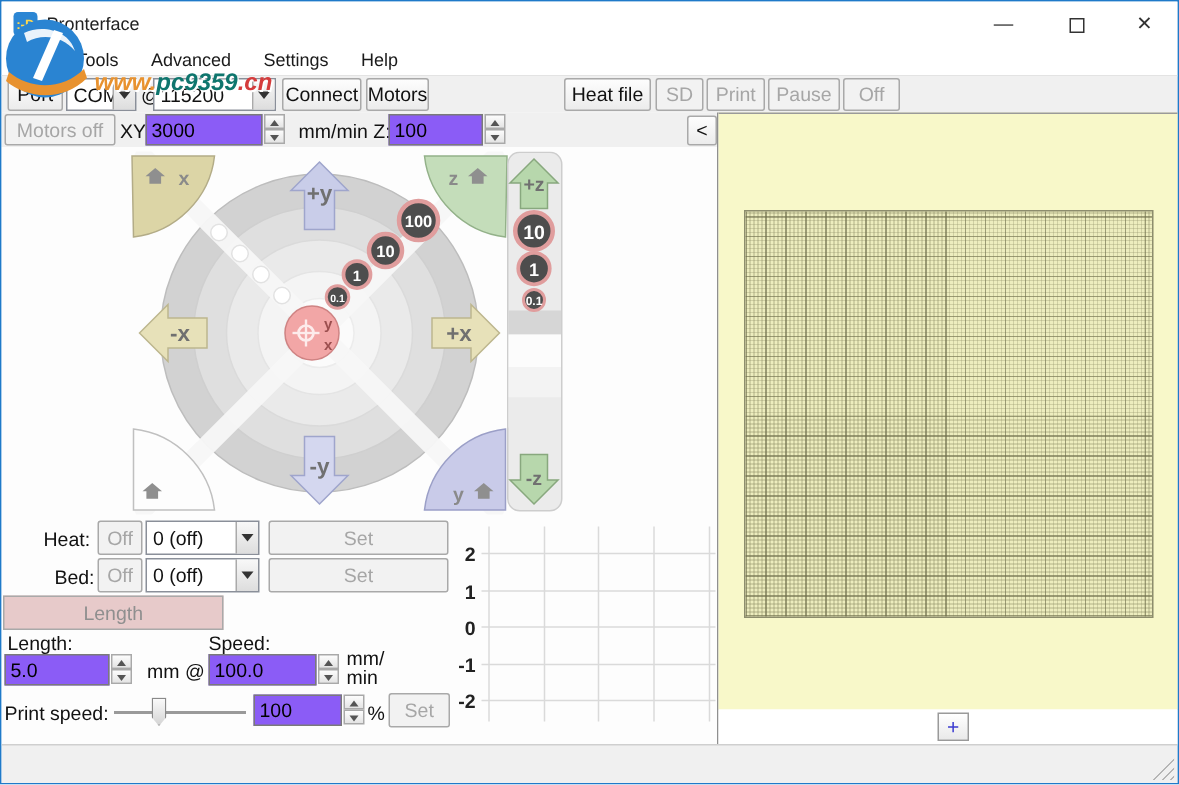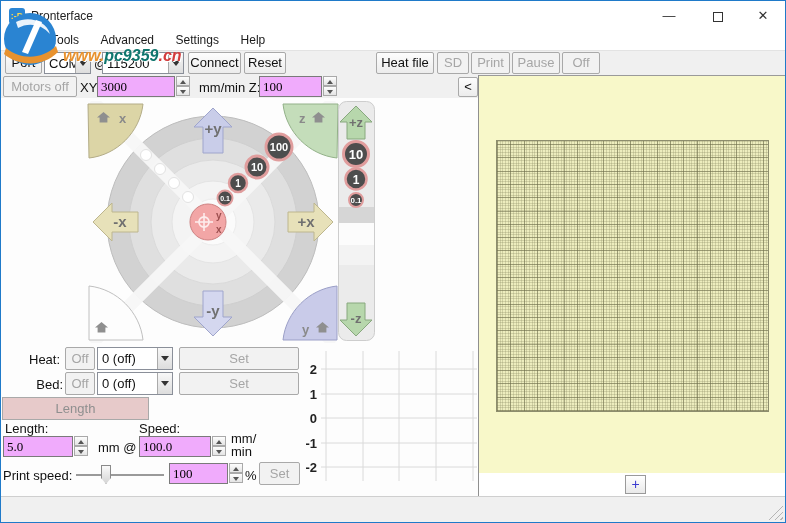--- a/index.html
+++ b/index.html
@@ -24,21 +24,21 @@
   .toolbar { position:absolute; left:0; top:50px; width:100%; height:24px; background:#f0f0f0; }
   .toolbar2 { position:absolute; left:0; top:74px; width:478px; height:23px; background:#f0f0f0; }
   .btn { position:absolute; height:22px; background:linear-gradient(#fdfdfd,#ececec); border:1px solid #a9a9a9;
          border-radius:2px; font-size:13px; color:#111; text-align:center; line-height:20px; }
   .btn.dis { color:#a6a6a6; background:#f2f2f2; }
   .lbl { position:absolute; font-size:13px; color:#111; white-space:nowrap; }
   .combo { position:absolute; height:22px; background:#fff; border:1px solid #8a8f99; font-size:13px; }
   .combo .val { position:absolute; left:4px; top:3px; }
   .combo .drop { position:absolute; right:0; top:0; width:15px; height:100%; background:linear-gradient(#f8f8f8,#ddd); border-left:1px solid #aaa; }
   .tri-down { position:absolute; left:3px; top:8px; width:0; height:0; border-left:4px solid transparent; border-right:4px solid transparent; border-top:5px solid #333; }
-  .field { position:absolute; height:21px; border:1px solid #7a7a7a; background:#f0abfc; font-family:Liberation Serif, serif; font-size:13px; padding:0 3px; }
+  .field { position:absolute; height:21px; border:1px solid #7a7a7a; background:#8b5cf6; font-family:Liberation Sans, sans-serif; font-size:13px; padding:0 3px; }
   .spin { position:absolute; width:14px; height:21px; }
   .spin .u,.spin .d { position:absolute; left:0; width:14px; height:10px; background:linear-gradient(#fdfdfd,#e4e4e4); border:1px solid #a9a9a9; }
   .spin .u { top:0; } .spin .d { top:10px; }
   .spin .u:before { content:""; position:absolute; left:3px; top:3px; border-left:3px solid transparent; border-right:3px solid transparent; border-bottom:4px solid #555; }
   .spin .d:before { content:""; position:absolute; left:3px; top:3px; border-left:3px solid transparent; border-right:3px solid transparent; border-top:4px solid #555; }
 
   
   .left-panel { position:absolute; left:0; top:97px; width:478px; height:398px; background:#fdfdfd; }
   .vsep { position:absolute; left:477px; top:74px; width:1px; height:421px; background:#8f8f8f; }
   .viewer { position:absolute; left:478px; top:74px; width:307px; height:398px; background:#f8f8c9; border-top:1px solid #9a9a9a; }
@@ -107,21 +107,21 @@
       </span>
   </div>
   <div class="lbl" style="left:93px; top:55px;">@</div>
   <div class="combo" style="left:101px; top:51px; width:82px;">
     <span class="val">115200</span>
     <span class="drop">
         <span class="tri-down"></span>
       </span>
   </div>
   <div class="btn" style="left:187px; top:51px; width:53px;">Connect</div>
-  <div class="btn" style="left:243px; top:51px; width:42px;">Reset</div>
+  <div class="btn" style="left:243px; top:51px; width:42px;">Motors</div>
   <div class="btn" style="left:375px; top:51px; width:58px;">Heat file</div>
   <div class="btn dis" style="left:436px; top:51px; width:32px;">SD</div>
   <div class="btn dis" style="left:470px; top:51px; width:39px;">Print</div>
   <div class="btn dis" style="left:511px; top:51px; width:48px;">Pause</div>
   <div class="btn dis" style="left:561px; top:51px; width:38px;">Off</div>
 
   <div class="toolbar2"></div>
   <div class="btn dis" style="left:2px; top:75px; width:74px; height:21px;">Motors off</div>
   <div class="lbl" style="left:79px; top:79px;">XY:</div>
   <input class="field" style="left: 96px; top: 75px; width: 78px;" value="3000">

